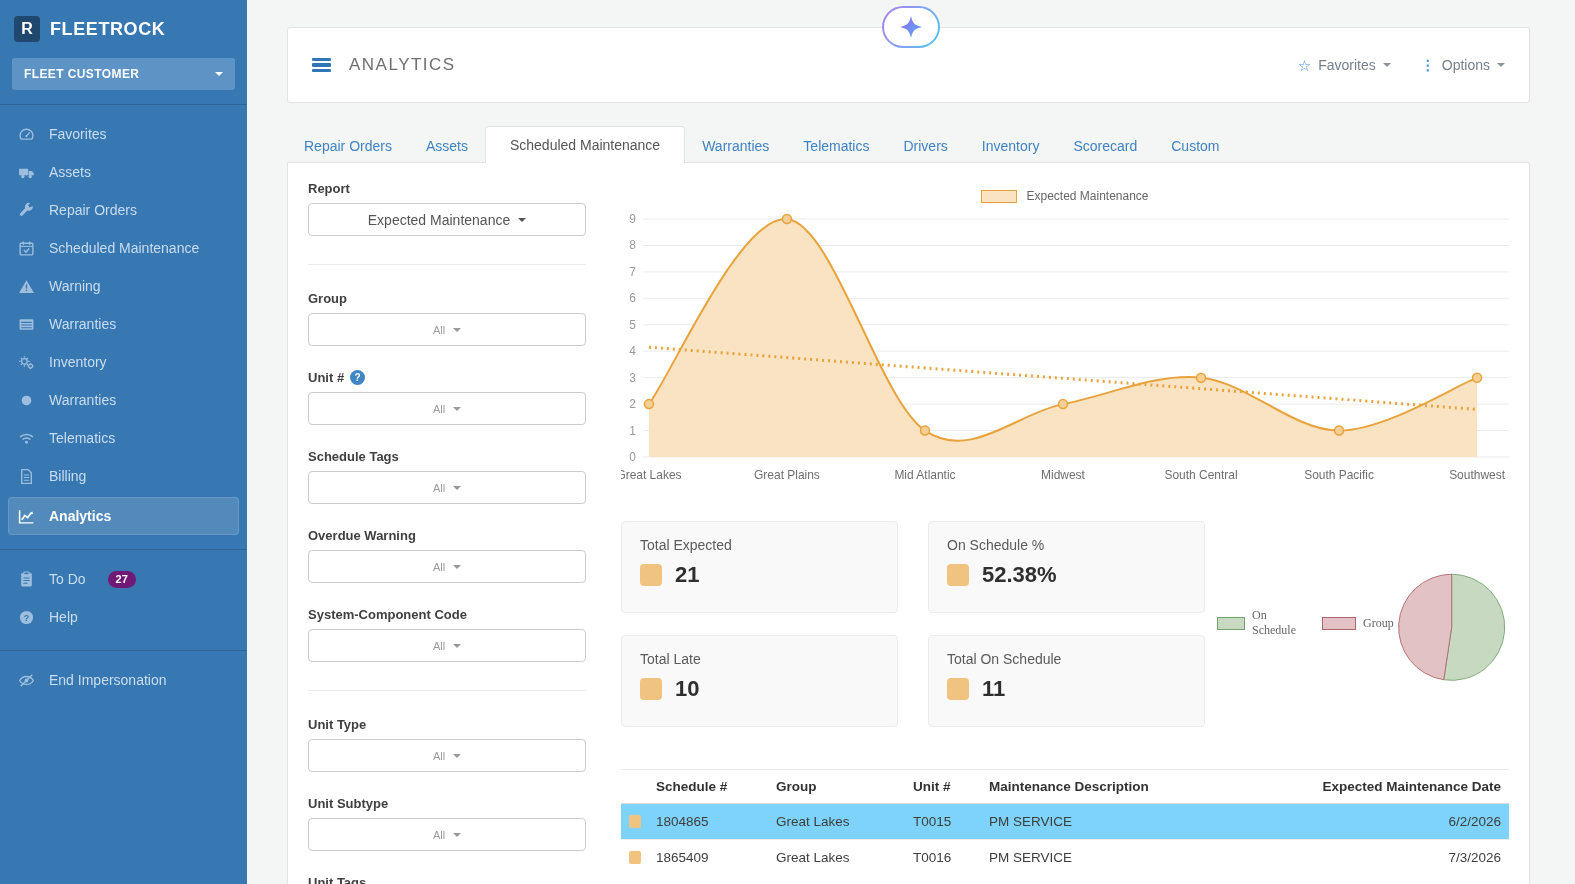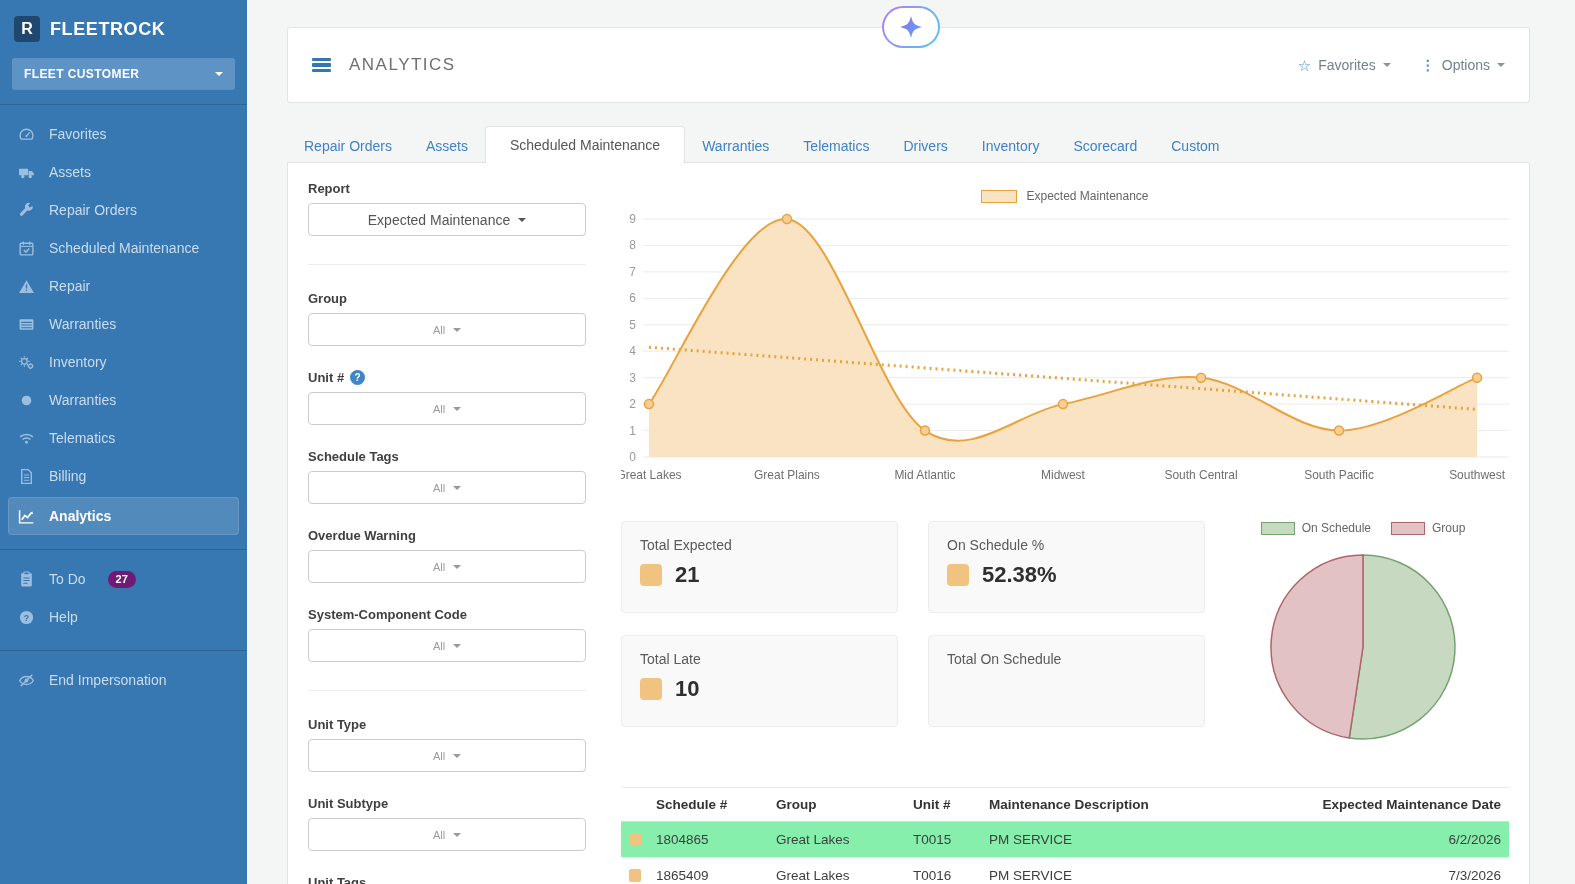--- a/index.html
+++ b/index.html
@@ -79,33 +79,33 @@
   svg.area { width:100%; height:278px; display:block; }
   .ax { font-size:12px; fill:#9a9a9a; }
   .xlab { font-size:12px; fill:#6f6f6f; }
   .mid-row { display:flex; margin-top:36px; align-items:flex-start; }
   .stats { display:grid; grid-template-columns:277px 277px; gap:22px 30px; }
   .stat-card { height:92px; background:#f9f9f9; border:1px solid #ececec; border-radius:4px; padding:15px 18px; }
   .stat-label { font-size:14px; color:#5a5a5a; margin-bottom:9px; }
   .stat-val { display:flex; align-items:center; gap:13px; }
   .sq { width:22px; height:22px; border-radius:4px; }
   .stat-num { font-size:22px; font-weight:bold; color:#2f2f2f; }
-  .pie-block { margin-left:auto; width:292px; display:flex; flex-direction:column; align-items:center; }
+  .pie-block { margin-left:auto; width:292px; display:flex; flex-direction:row; align-items:center;font-family:Liberation Serif, serif; }
   .pie-legend { display:flex; gap:20px; font-size:12px; color:#666; align-items:center; margin-bottom:4px; }
   .pie-legend .entry { display:flex; align-items:center; gap:7px; }
   .pl-swatch { width:34px; height:13px; }
   svg.pie { width:200px; height:208px; }
   
   .table-wrap { margin-top:40px; }
   table { width:100%; border-collapse:collapse; font-size:13.5px; }
   thead th { text-align:left; color:#333; font-weight:bold; padding:9px 0;
     border-top:1px solid #e9e9e9; border-bottom:1px solid #d9d9d9; }
   .right { text-align:right; padding-right:8px !important; }
   tbody td { padding:10px 0; color:#3e3e3e; border-top:1px solid #ececec; }
-  tbody tr.striped { background:#86efac; }
+  tbody tr.striped { background:#7dd3fc; }
   .row-sq { width:12px; height:13px; border-radius:2px; margin-left:8px; }
 </style>
 </head>
 <body>
 
 <aside class="sidebar">
   <div class="brand">
     <span class="brand-badge">R</span>
     <span class="brand-name">FLEETROCK</span>
   </div>
@@ -156,21 +156,21 @@
         <span>Scheduled Maintenance</span>
       </div>
       <div class="nav-item">
         <span class="ico">
           <svg viewBox="0 0 16 16">
             <path d="M8 2L15 14H1z" fill="currentColor"></path>
             <rect x="7.4" y="6" width="1.2" height="4" fill="#3777b2"></rect>
             <rect x="7.4" y="11" width="1.2" height="1.2" fill="#3777b2"></rect>
           </svg>
         </span>
-        <span>Repair</span>
+        <span>Warning</span>
       </div>
       <div class="nav-item">
         <span class="ico">
           <svg viewBox="0 0 16 16">
             <rect x="1.5" y="3" width="13" height="10" rx="1" fill="currentColor"></rect>
             <path d="M3 6h10M3 8.5h10M3 11h10" stroke="#3777b2" stroke-width="1"></path>
           </svg>
         </span>
         <span>Warranties</span>
       </div>
@@ -446,20 +446,24 @@
             </div>
             <div class="stat-card">
               <div class="stat-label">Total Late</div>
               <div class="stat-val">
                 <span class="sq" style="background: rgb(240, 195, 128);"></span>
                 <span class="stat-num">10</span>
               </div>
             </div>
             <div class="stat-card">
               <div class="stat-label">Total On Schedule</div>
+              <div class="stat-val">
+                <span class="sq" style="background: rgb(240, 195, 128);"></span>
+                <span class="stat-num">11</span>
+              </div>
             </div>
           </div>
         <div class="pie-block">
           <div class="pie-legend" id="pie-legend">
               <span class="entry">
                 <span class="pl-swatch" style="background: rgb(199, 217, 193); border: 1px solid rgb(117, 163, 111);"></span>
                 <span>On Schedule</span>
               </span>
               <span class="entry">
                 <span class="pl-swatch" style="background: rgb(227, 194, 197); border: 1px solid rgb(173, 101, 107);"></span>

